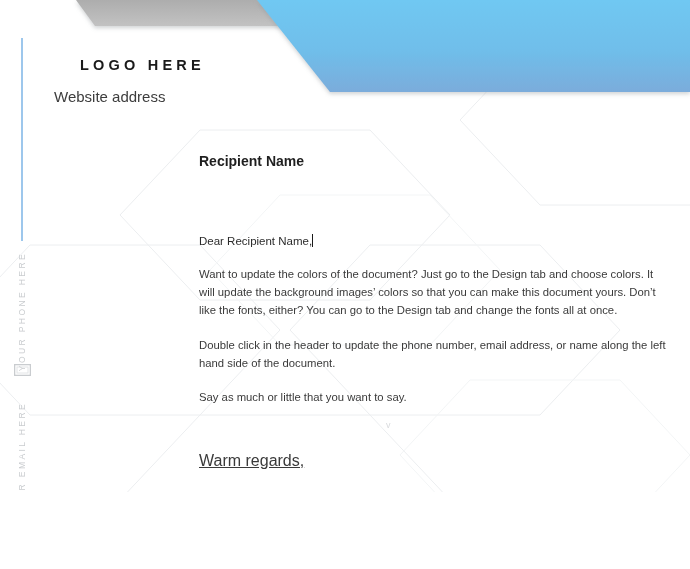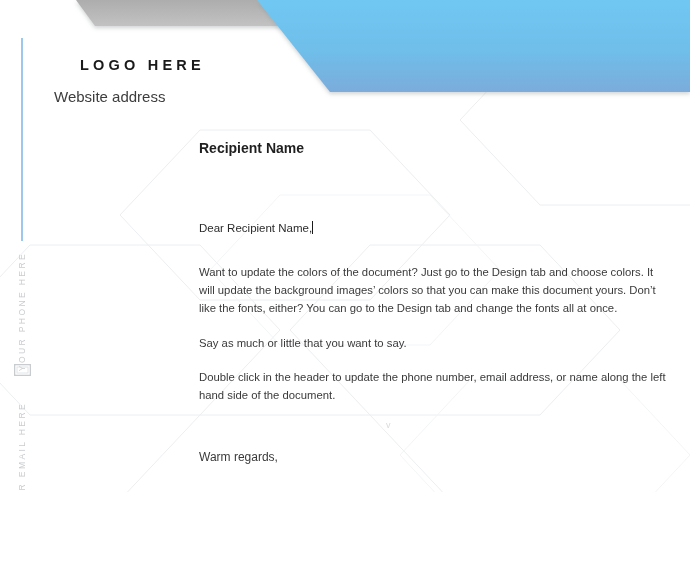--- a/index.html
+++ b/index.html
@@ -104,55 +104,56 @@
   .letter {
     position: absolute;
     left: 199px;
     top: 140px;
     width: 468px;
   }
   .recipient-name {
     font-size: 14px;
     font-weight: bold;
     color: #1f1f1f;
-    margin: 0 0 18px 0;
+    margin: 13px 0 18px 0;
     line-height: 1.2;
   }
   .recipient-address {
     font-size: 11.5px;
     color: #3a3a3a;
     margin: 0;
     line-height: 1.3;
   }
   .salutation {
     position: relative;
     font-size: 11.5px;
     color: #2b2b2b;
-    margin: 46px 0 11px 0;
+    margin: 46px 0 0 0;
     line-height: 1.3;
     display: inline-block;
   }
   .caret {
     display: inline-block;
     width: 1px;
     height: 13px;
     background: #1a1a1a;
     vertical-align: -2px;
     margin-left: 0px;
   }
   .body-para {
     font-size: 11.3px;
     color: #3a3a3a;
     line-height: 1.62;
     margin: 16px 0 0 0;
   }
   .closing {
-    font-size: 12px;
+    font-size: 16px;
     color: #3a3a3a;
     margin: 45px 0 0 0;
+    text-decoration: underline;
   }
 
   .sign-block {
     position: absolute;
     left: 199px;
     top: 526px;
   }
   .sign-name {
     font-size: 14px;
     font-weight: bold;
@@ -248,22 +249,22 @@
   </div>
 
   <div class="letter">
 
     <p class="recipient-name">Recipient Name</p>
 
 
     <p class="salutation"><span>Dear Recipient Name,</span><span class="caret"></span></p>
 
     <p class="body-para">Want to update the colors of the document?  Just go to the Design tab and choose colors.  It will update the background images’ colors so that you can make this document yours.  Don’t like the fonts, either?  You can go to the Design tab and change the fonts all at once.</p>
+    <p class="body-para">Double click in the header to update the phone number, email address, or name along the left hand side of the document.</p>
     <p class="body-para">Say as much or little that you want to say.</p>
-    <p class="body-para">Double click in the header to update the phone number, email address, or name along the left hand side of the document.</p>
 
     <p class="closing">Warm regards,</p>
   </div>
 
   <div class="stray-mark">v</div>
 
 
 </div>
 
 </body></html>

